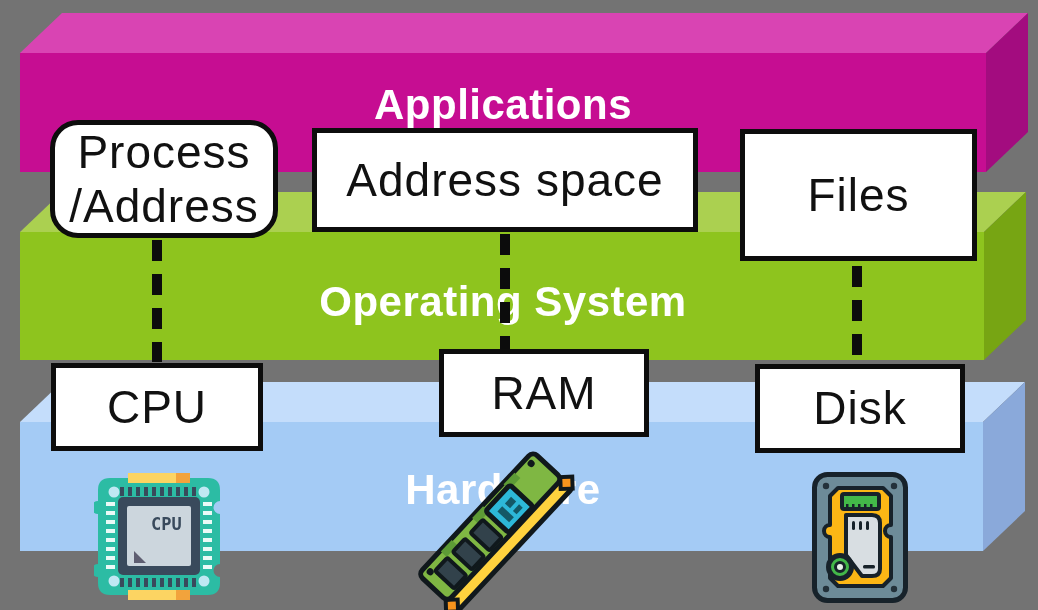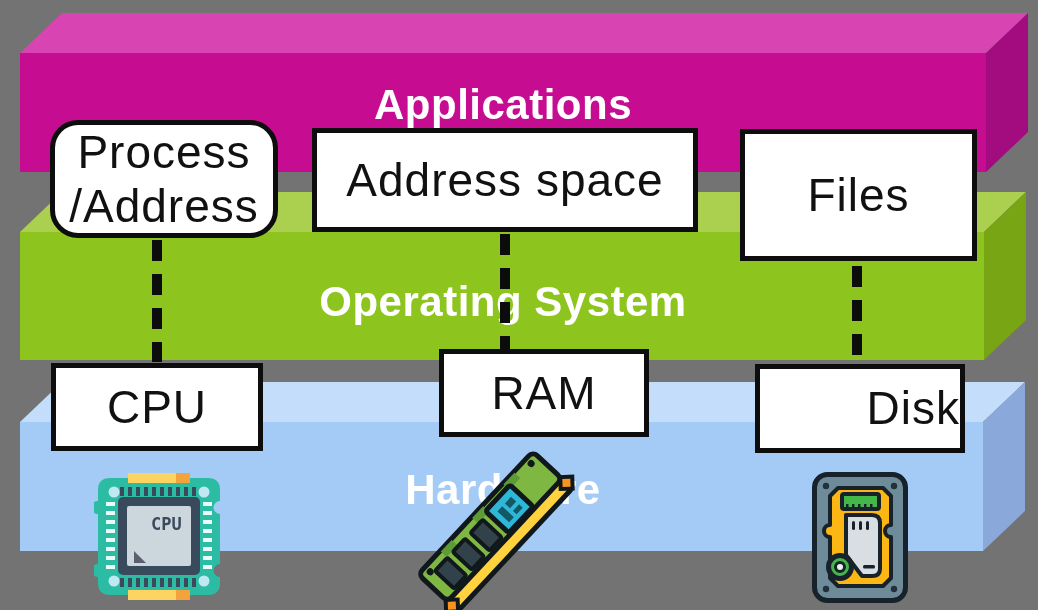--- a/index.html
+++ b/index.html
@@ -33,21 +33,21 @@
   #label-os{top:281px;}
   #label-hardware{top:469px;}
   #dash-1{left:152px;top:240px;height:122px;}
   #dash-2{left:500px;top:234px;height:126px;}
   #dash-3{left:852px;top:232px;height:130px;}
   #box-process{left:50px;top:120px;width:228px;height:118px;border-radius:28px;}
   #box-address{left:312px;top:128px;width:386px;height:104px;text-align:right;}
   #box-files{left:740px;top:129px;width:237px;height:132px;}
   #box-cpu{left:51px;top:363px;width:212px;height:88px;}
   #box-ram{left:402px;top:349px;width:210px;height:88px;margin-left:37px;}
-  #box-disk{left:755px;top:364px;width:210px;height:89px;align-items:flex-end;}
+  #box-disk{left:755px;top:364px;width:210px;height:89px;}
   #icon-cpu{left:94px;top:471px;}
   #icon-ram{left:417px;top:450px;}
   #icon-disk{left:810px;top:471px;}
 </style>
 </head>
 <body>
 
 <div class="canvas">
 
   <svg class="slab-svg" width="1038" height="610" viewBox="0 0 1038 610">

